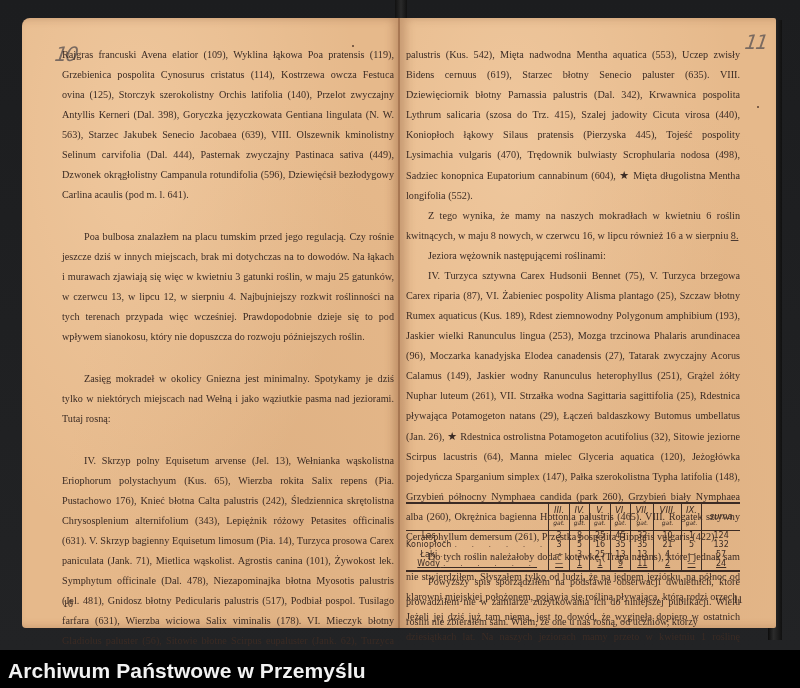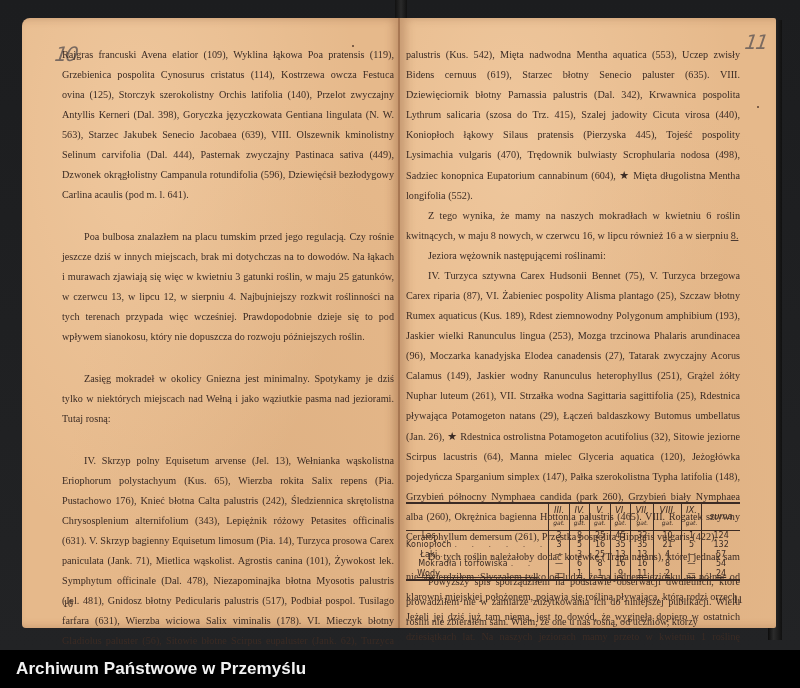--- a/index.html
+++ b/index.html
@@ -101,23 +101,23 @@
     .stats-table tr.last-body td { border-bottom: 2px solid #3b2b24; padding-bottom: 1px; text-decoration: underline; }
     .stats-table tr.total td { padding-top: 3px; border-left: 1.5px solid #3b2b24; }
     .stats-table tr.total td.total-label { border-left: none; text-align: right; padding-right: 10px; }
     .leader { color: #6b5040; letter-spacing: 6px; }
 
     .archive-bar {
       position: absolute; left: 0; top: 650px; width: 800px; height: 38px;
       background: #000;
     }
     .archive-title {
-      position: absolute; left: 16px; top: 9px;
+      position: absolute; left: 8px; top: 9px;
       font-family: "Liberation Sans", sans-serif; font-weight: bold;
-      font-size: 17px; color: #f2f2f2; letter-spacing: 0.1px;
+      font-size: 21px; color: #f2f2f2; letter-spacing: 0.1px;
     }
   </style>
 </head>
 <body>
 
 <div class="scan-bg"></div>
 <div class="spine-shadow"></div>
 <div class="right-edge-strip"></div>
 
 <div class="page page-left">
@@ -197,31 +197,20 @@
         <td class="row-label"><span>Łąki</span> <span class="leader">. . . . . .</span></td>
         <td>—</td>
         <td>3</td>
         <td>25</td>
         <td>13</td>
         <td>13</td>
         <td>4</td>
         <td>—</td>
         <td>57</td>
       </tr>
-      <tr>
-        <td class="row-label"><span>Mokradła i torfowiska</span> <span class="leader">. .</span></td>
-        <td>—</td>
-        <td>6</td>
-        <td>8</td>
-        <td>16</td>
-        <td>16</td>
-        <td>8</td>
-        <td>—</td>
-        <td>54</td>
-      </tr>
       <tr class="last-body">
         <td class="row-label"><span>Wody</span> <span class="leader">. . . . . .</span></td>
         <td>—</td>
         <td>1</td>
         <td>1</td>
         <td>9</td>
         <td>11</td>
         <td>2</td>
         <td>—</td>
         <td>24</td>

